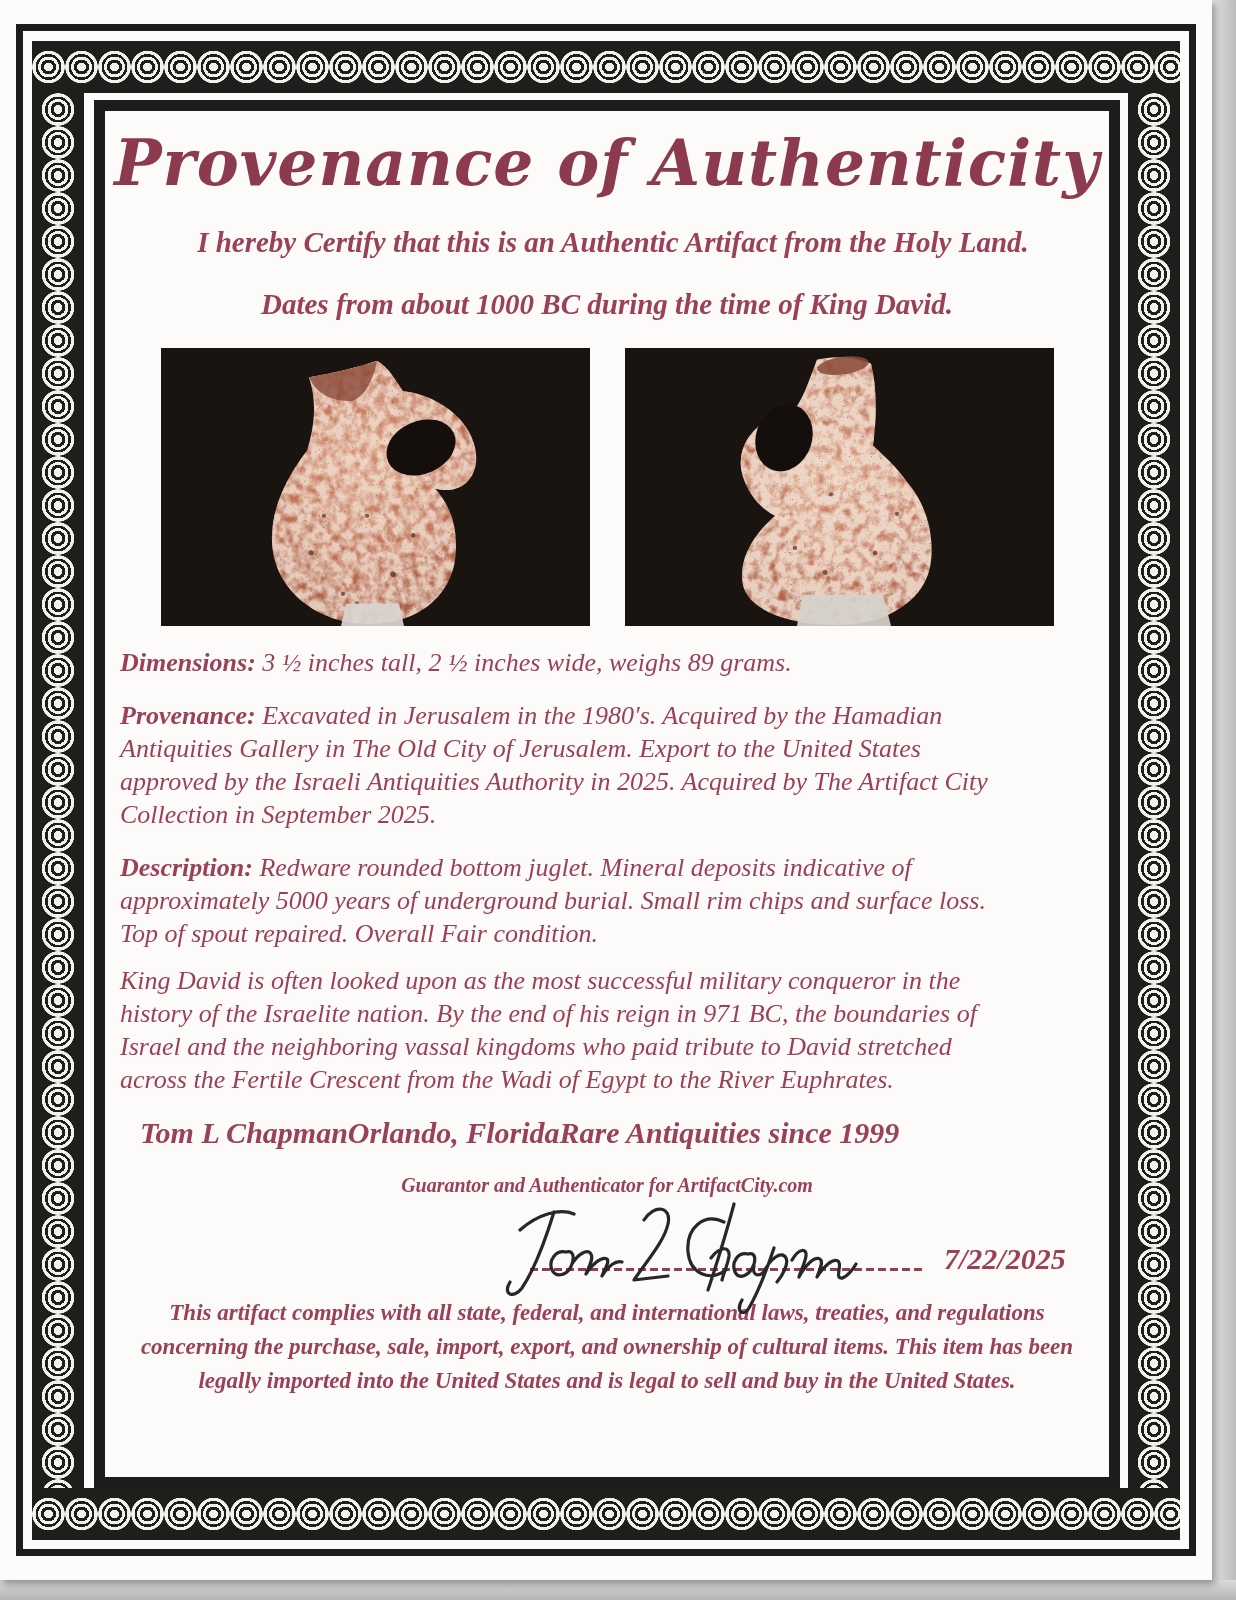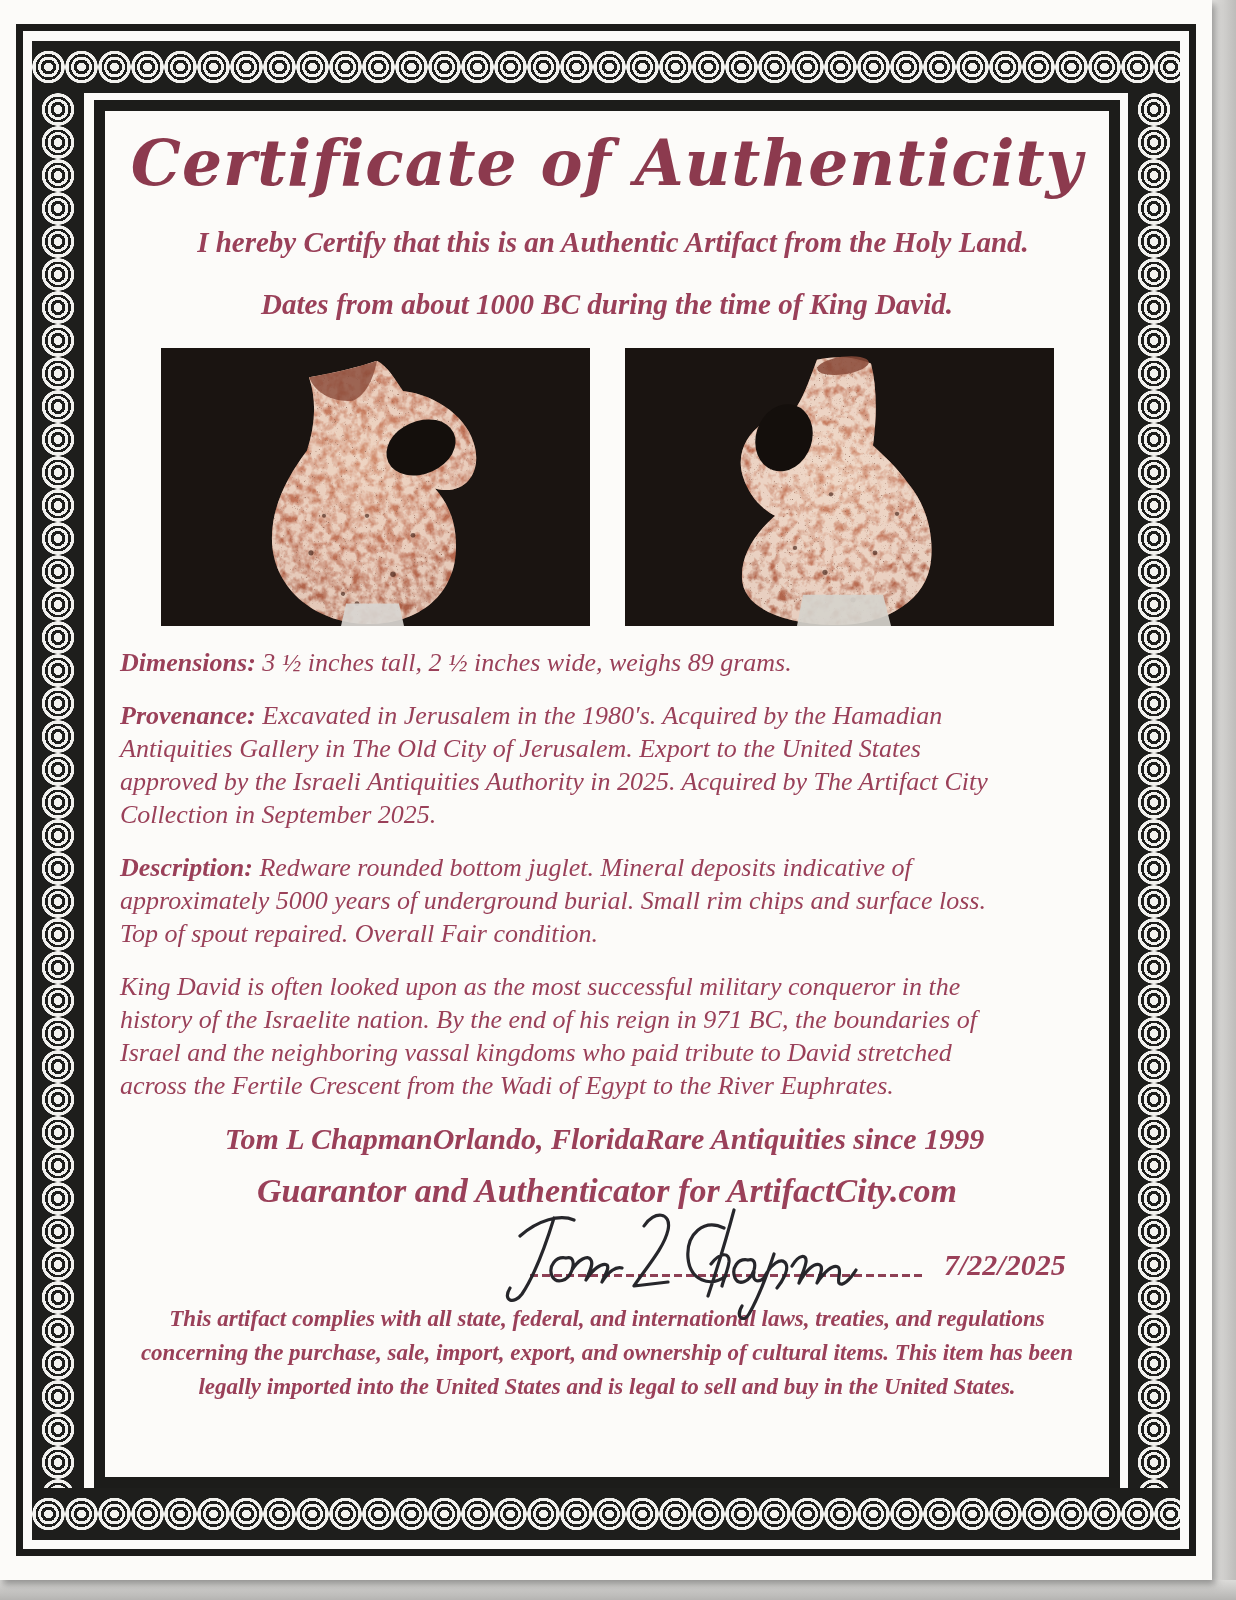--- a/index.html
+++ b/index.html
@@ -51,29 +51,29 @@
     font-size:29px; line-height:38px; }
   .sub1 { margin:25px 0 0 12px; }
   .sub2 { margin:24px 0 0 0;font-family:Liberation Serif, serif; }
   .photos { margin-top:25px; display:flex; justify-content:center; gap:35px; }
   .photo { display:block; }
   .body-par {
     margin:20px 92px 0 14px; font-style:italic; font-weight:400;
     font-size:26px; line-height:33px;
   }
   .par-dimensions { }
-  .par-history   { margin-top:20px; }
+  .par-history   { margin-top:14px; }
   .label { font-weight:700; }
   .signer-row {
     margin-top:18px; padding:0 39px 0 34px;
-    display:flex; justify-content:center;
+    display:flex; justify-content:flex-start;
     font-style:italic; font-weight:700; font-size:30px; line-height:38px;
   }
   .guarantor { margin:14px 0 0 0; text-align:center;
-    font-style:italic; font-weight:700; font-size:34px; line-height:38px; }
+    font-style:italic; font-weight:700; font-size:20px; line-height:38px; }
   .sig-block { position:relative; height:86px; margin-top:0; }
   .sig-svg { position:absolute; left:388px; top:-8px; }
   .sig-line { position:absolute; left:424px; top:64px; width:392px; height:3px;
     background:repeating-linear-gradient(90deg,#8d4055 0 8px, rgba(0,0,0,0) 8px 12px); }
   .sig-date { position:absolute; left:838px; top:38px;
     font-style:italic; font-weight:700; font-size:30px; }
   .legal { margin:6px auto 0 auto; width:985px; text-align:center;
     font-style:italic; font-weight:700; font-size:23px; line-height:34px; }
 </style>
 </head>
@@ -89,21 +89,21 @@
     <div class="band">
       <div class="band-strip band-top band-h"></div>
       <div class="band-strip band-bottom band-h"></div>
       <div class="band-strip band-left band-v"></div>
       <div class="band-strip band-right band-v"></div>
     </div>
     <div class="inner-line"></div>
 
     <div class="content">
 
-      <h1 class="title">Certificate of Authenticity</h1>
+      <h1 class="title">Provenance of Authenticity</h1>
       <p class="sub sub1">I hereby Certify that this is an Authentic Artifact from the Holy Land.</p>
       <p class="sub sub2">Dates from about 1000 BC during the time of King David.</p>
 
       <div class="photos">
 
         <svg class="photo" width="429" height="278" viewBox="0 0 429 285" preserveAspectRatio="none">
           <defs>
             <radialGradient id="clayL" cx="45%" cy="40%" r="75%">
               <stop offset="0%" stop-color="#d28d6e"></stop>
               <stop offset="45%" stop-color="#c07257"></stop>

